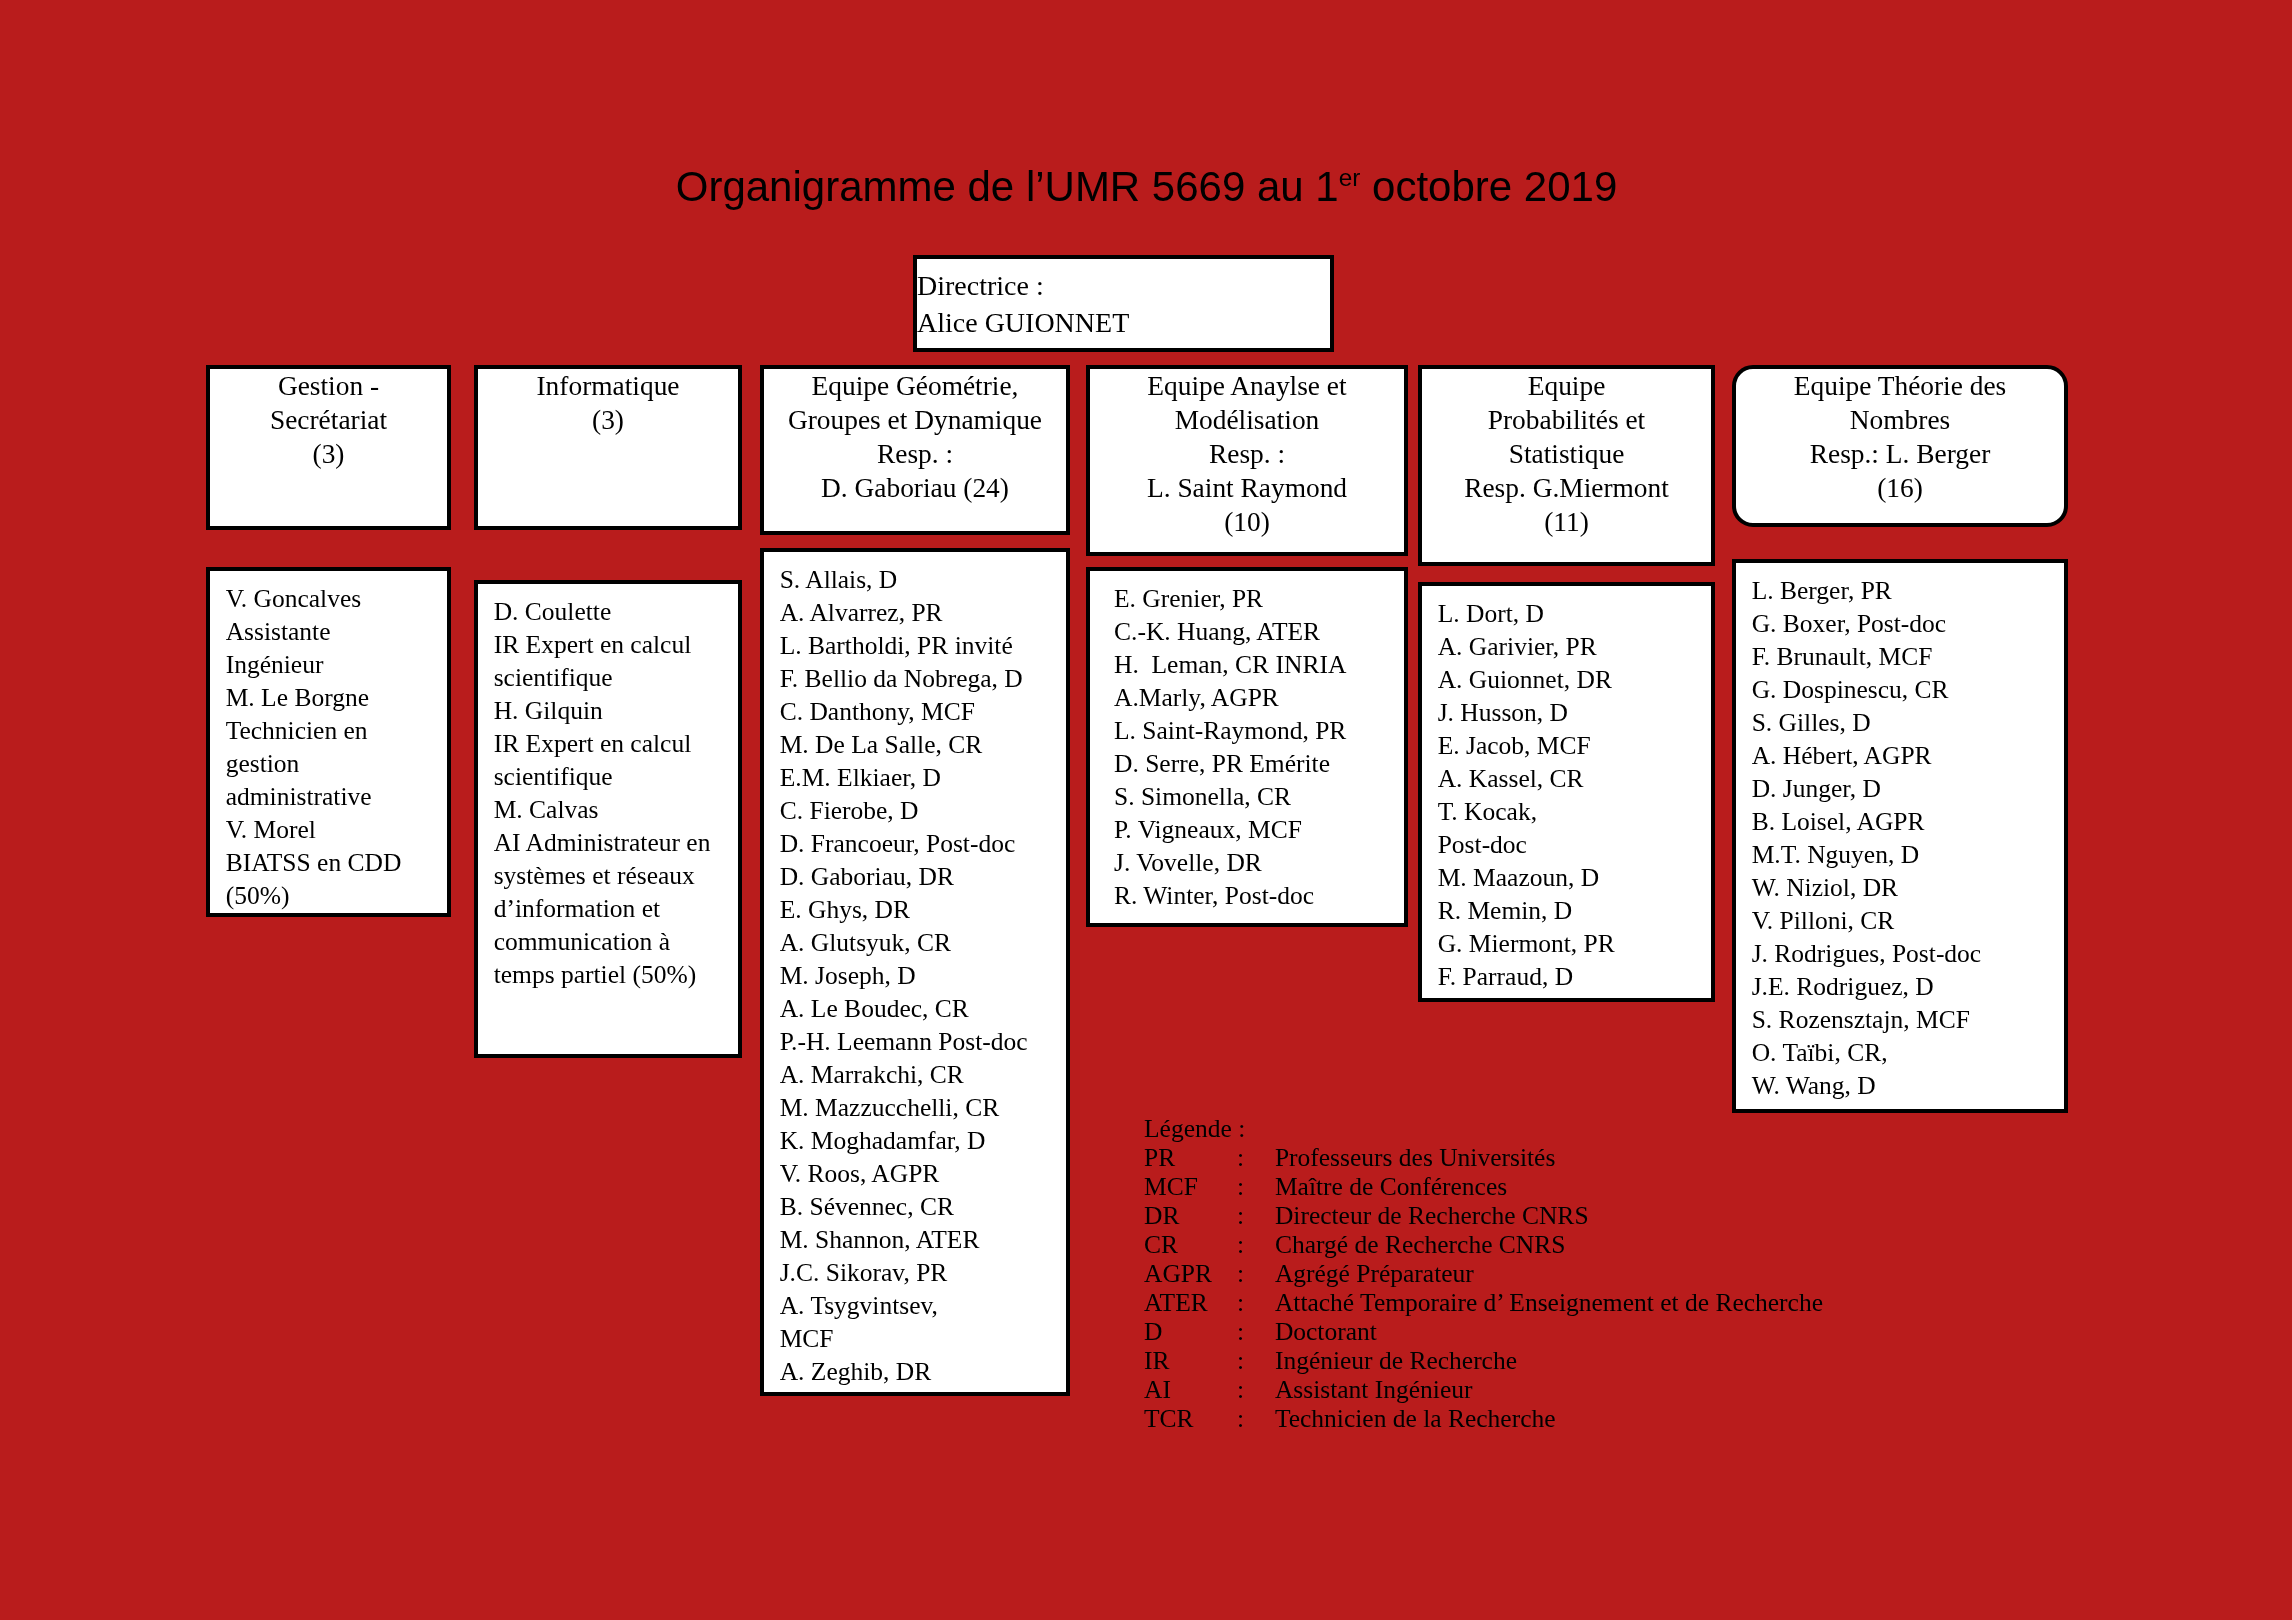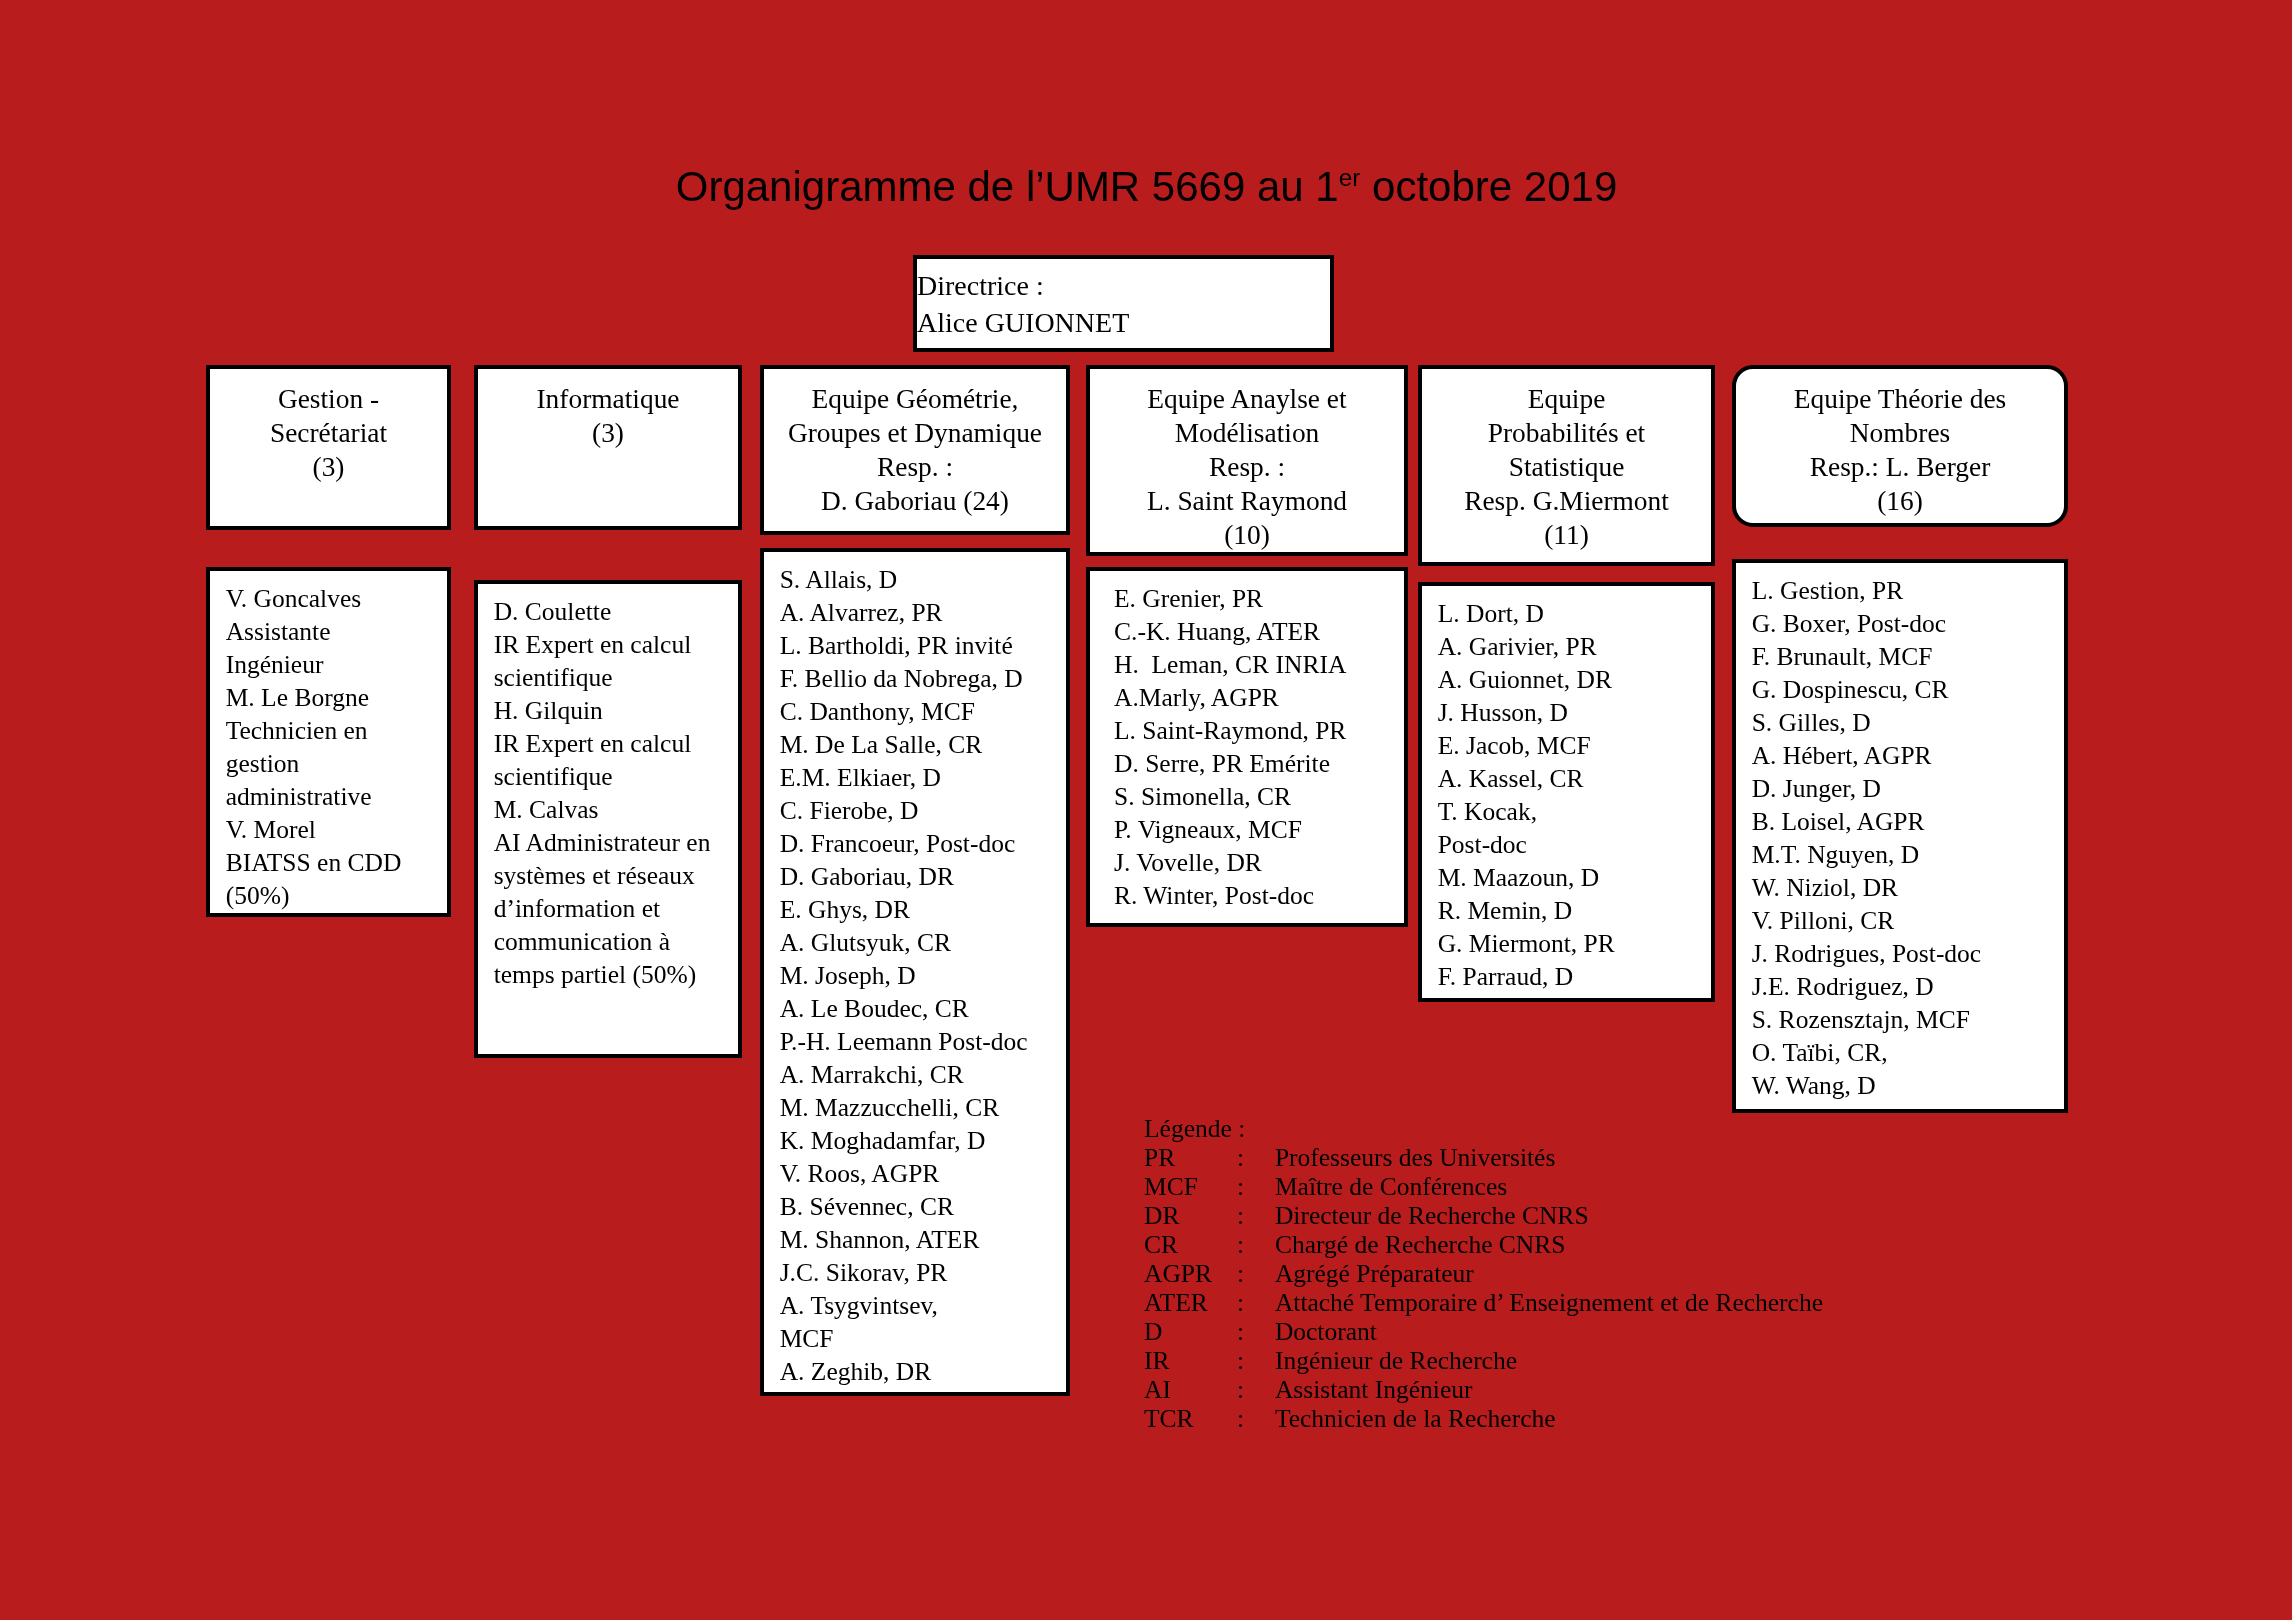--- a/index.html
+++ b/index.html
@@ -34,21 +34,21 @@
     left: 913px; top: 255px; width: 421px; height: 97px;
     text-align: left;
     font-size: 28px;
     line-height: 37px;
     padding-top: 7.8px;
   }
   .header-box {
     text-align: center;
     font-size: 27.4px;
     line-height: 34px;
-    padding-top: 13px;
+    padding-top: 0;
   }
   .member-box {
     font-size: 25.5px;
     line-height: 33px;
     padding: 10.8px 3.9px 0 15.7px;
   }
   .member-line { white-space: pre; }
   
   .c1 { left: 206px;  width: 245px; }
   .c2 { left: 474px;  width: 268px; }
@@ -203,21 +203,21 @@
         <div class="member-line">G. Miermont, PR</div>
         <div class="member-line">F. Parraud, D</div>
       </div>
       <div class="box header-box c6 h6">
         <div>Equipe Théorie des</div>
         <div>Nombres</div>
         <div>Resp.: L. Berger</div>
         <div>(16)</div>
       </div>
       <div class="box member-box c6 m6">
-        <div class="member-line">L. Gestion, PR</div>
+        <div class="member-line">L. Berger, PR</div>
         <div class="member-line">G. Boxer, Post-doc</div>
         <div class="member-line">F. Brunault, MCF</div>
         <div class="member-line">G. Dospinescu, CR</div>
         <div class="member-line">S. Gilles, D</div>
         <div class="member-line">A. Hébert, AGPR</div>
         <div class="member-line">D. Junger, D</div>
         <div class="member-line">B. Loisel, AGPR</div>
         <div class="member-line">M.T. Nguyen, D</div>
         <div class="member-line">W. Niziol, DR</div>
         <div class="member-line">V. Pilloni, CR</div>

